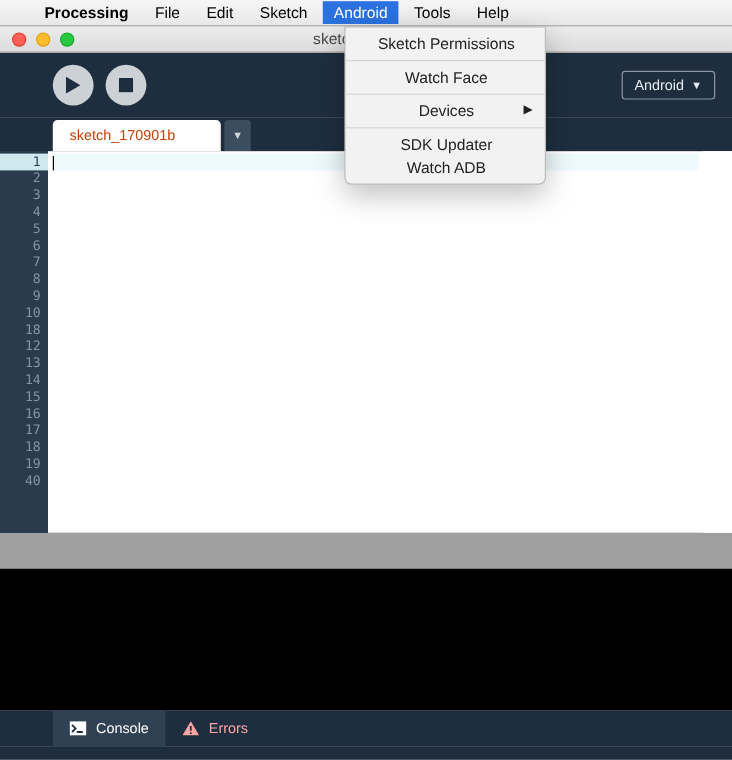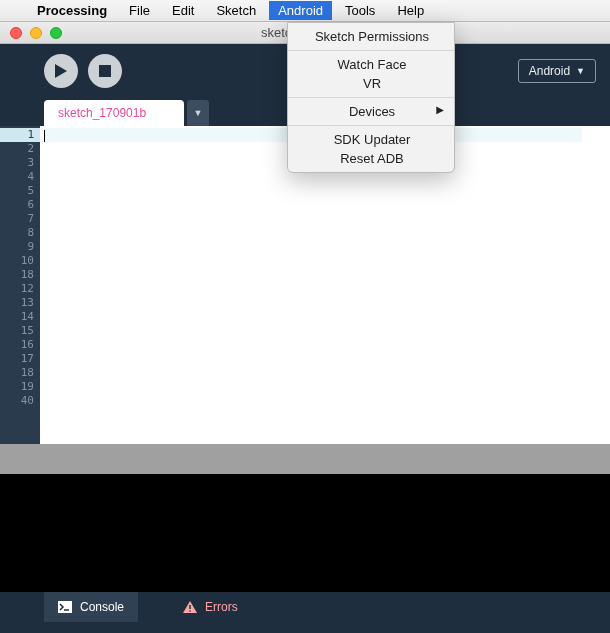--- a/index.html
+++ b/index.html
@@ -24,39 +24,39 @@
   
   .toolbar { height: 54px; background: #1e2e3e; display: flex; align-items: center; padding: 0 14px; justify-content: space-between; }
   .tool-left { display: flex; gap: 10px; align-items: center; padding-left: 30px;}
   .circle-btn { width: 34px; height: 34px; border-radius: 50%; background: #ccd1d6; display: flex; align-items: center; justify-content: center; cursor: pointer; }
   .circle-btn svg { fill: #1e2e3e; }
   .mode-select { border: 1px solid #8a97a3; color: #e6ecf1; padding: 4px 10px; border-radius: 3px; font-size: 12px; display: flex; align-items: center; gap: 6px; cursor: pointer; background: transparent;}
   .mode-select .caret { font-size: 9px; }
   
   
   .tabstrip { height: 28px; background: #1e2e3e; display: flex; align-items: flex-end; padding-left: 44px; }
-  .tab { background: #fff; border-radius: 4px 4px 0 0; padding: 6px 38px 6px 14px; font-size: 12px; color: #ec4899; position: relative; text-align: right; }
+  .tab { background: #fff; border-radius: 4px 4px 0 0; padding: 6px 38px 6px 14px; font-size: 12px; color: #c2410c; position: relative; text-align: right; }
   .tab-menu { width: 22px; height: 26px; background: #3b4d5e; display: flex; align-items: center; justify-content: center; margin-left: 3px; border-radius: 3px 3px 0 0; color: #cfd7de; font-size: 9px; cursor: pointer; }
   
   
   .editor { display: flex; height: 318px; background: #1e2e3e; }
   .gutter { width: 40px; background: #293b4c; color: #8295a6; font-family: Menlo, Consolas, monospace; font-size: 11px; text-align: right; padding: 2px 6px 0 0; line-height: 14px; }
   .gutter .ln { height: 14px; }
   .gutter .ln.current { background: #cfe8ef; color: #293b4c; margin-right:-6px; padding-right:6px;}
   .code { flex: 1; background: #fff; font-family: Menlo, Consolas, monospace; font-size: 12px; padding: 2px 4px; position: relative; border-right: 24px solid #fff;}
   .code .line { height: 14px; }
   .code .line.current { background: #eef9fb; }
   .cursor { display:inline-block; width:1px; height:12px; background:#000; vertical-align: middle;}
   
   
   .gap { height: 30px; background: #a0a0a0; }
   
   
   .console-out { height: 118px; background: #000; }
-  .bottom-tabs { height: 30px; background: #1e2e3e; display: flex; align-items: stretch; padding-left: 44px; gap: 31px; }
+  .bottom-tabs { height: 30px; background: #1e2e3e; display: flex; align-items: stretch; padding-left: 44px; }
   .btab { display: flex; align-items: center; gap: 8px; padding: 0 14px; font-size: 12px; color: #fca5a5; cursor: pointer; }
   .btab.active { background: #2f4152; color: #fff; }
   .btab svg { fill: currentColor; }
   
   .bottom-fill { height: 11px; background: #1e2e3e; }
   
   
   .dropdown { position: absolute; top: 22px; left: 287px; width: 168px; background: #f2f2f2; border: 0.5px solid #bcbcbc; border-radius: 0 0 6px 6px; box-shadow: 0 8px 24px rgba(0,0,0,0.25); padding: 4px 0; font-size: 13px; }
   .dropdown .ditem { padding: 2px 20px 2px 22px; cursor: default; position: relative; color:#222;text-align:center;}
   .dropdown .ditem.selected { background: #2866e1; color: #fff; }
@@ -183,19 +183,18 @@
       </svg>
     <span>Errors</span>
   </div>
 </div>
 <div class="bottom-fill"></div>
 
 <div class="dropdown" id="dropdown">
     <div class="ditem">Sketch Permissions</div>
     <div class="sep"></div>
     <div class="ditem">Watch Face</div>
-    <div class="ditem">VR</div>
     <div class="sep"></div>
     <div class="ditem">Devices<span class="sub">▶</span></div>
     <div class="sep"></div>
     <div class="ditem">SDK Updater</div>
-    <div class="ditem">Reset ADB</div>
+    <div class="ditem">Watch ADB</div>
   </div>
 
 </body></html>

